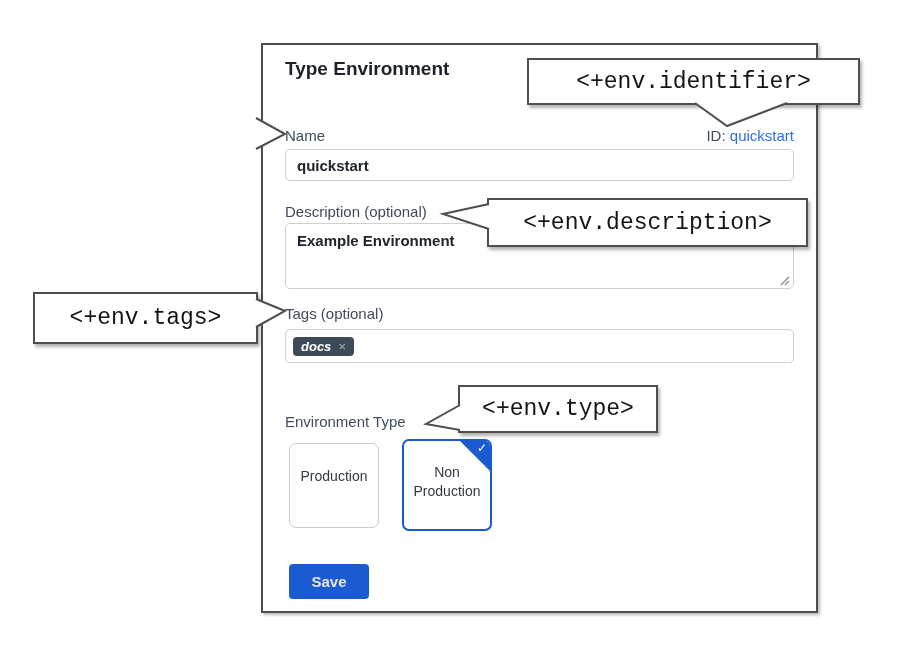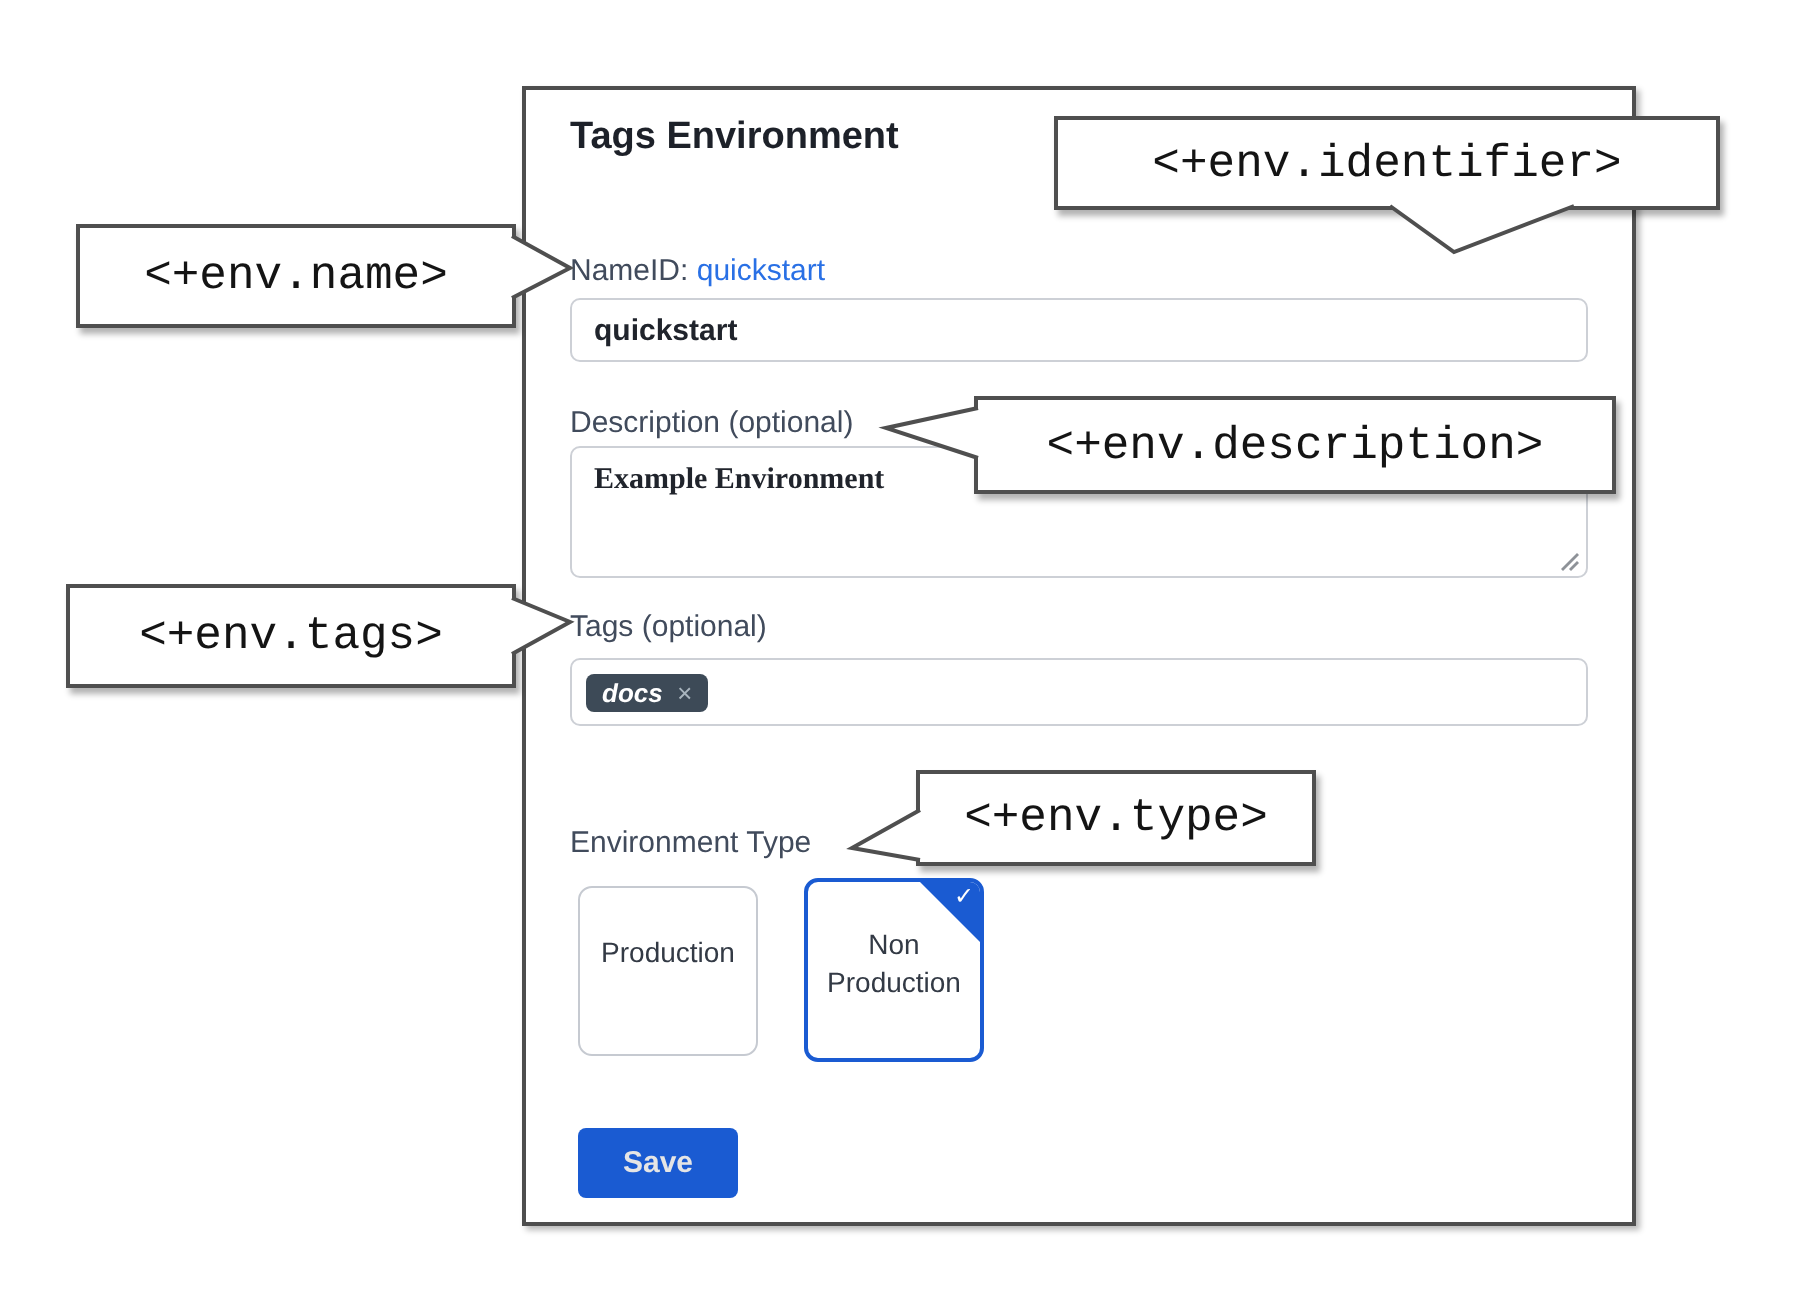--- a/index.html
+++ b/index.html
@@ -7,34 +7,34 @@
           font-family:"Liberation Sans",sans-serif;}
 
   
   .dialog{position:absolute;left:261px;top:43px;width:557px;height:570px;background:#fff;
           border:2px solid #4e4e4e;box-sizing:border-box;box-shadow:2px 2px 3px rgba(0,0,0,.28);z-index:1;}
   .dlg-title{position:absolute;left:22px;top:13px;font-size:19px;font-weight:700;color:#1d2129;}
 
   .field-label{font-size:15px;font-weight:500;color:#414b5c;}
 
   .name-row{position:absolute;left:22px;top:82px;width:509px;display:flex;
-            justify-content:flex-start;align-items:baseline;}
+            justify-content:space-between;align-items:baseline;}
   .id-wrap{font-size:15px;font-weight:500;}
   .id-prefix{color:#414b5c;}
   .id-link{color:#2970e5;cursor:pointer;}
 
   .text-input{position:absolute;left:22px;width:509px;height:32px;box-sizing:border-box;
               border:1px solid #cdd0d6;border-radius:5px;padding:0 11px;font-family:"Liberation Sans",sans-serif;
               font-size:15px;font-weight:600;color:#20242c;background:#fff;outline:none;}
   #name-input{top:104px;}
 
   .desc-label{position:absolute;left:22px;top:158px;}
   .desc-area{position:absolute;left:22px;top:178px;width:509px;height:66px;box-sizing:border-box;
              border:1px solid #cdd0d6;border-radius:5px;padding:8px 11px;resize:none;overflow:hidden;
-             font-family:Liberation Serif, serif;font-size:15px;font-weight:600;color:#20242c;outline:none;}
+             font-family:Liberation Sans, sans-serif;font-size:15px;font-weight:600;color:#20242c;outline:none;}
   .resize-grip{position:absolute;left:516px;top:230px;width:11px;height:11px;cursor:nwse-resize;}
 
   .tags-label{position:absolute;left:22px;top:260px;}
   .tags-input{position:absolute;left:22px;top:284px;width:509px;height:34px;box-sizing:border-box;
               border:1px solid #cdd0d6;border-radius:5px;display:flex;align-items:center;padding:0 7px;background:#fff;}
   .tag-chip{display:inline-flex;align-items:center;gap:7px;background:#3d4a57;color:#fff;
             font-size:13px;font-weight:700;padding:3px 8px;border-radius:4px;line-height:1;font-style:italic;}
   .tag-x{color:#a9b5be;font-weight:400;font-size:13px;cursor:pointer;}
 
   .type-label{position:absolute;left:22px;top:368px;}
@@ -62,21 +62,21 @@
   #co-type{left:458px;top:385px;width:200px;height:48px;}
 
   #tails{position:absolute;left:0;top:0;width:899px;height:646px;z-index:30;pointer-events:none;}
 </style>
 </head>
 <body>
 
 <div id="canvas">
 
   <div class="dialog">
-    <div class="dlg-title">Tags Environment</div>
+    <div class="dlg-title">Type Environment</div>
 
     <div class="name-row">
       <span class="field-label">Name</span>
       <span class="id-wrap">
         <span class="id-prefix">ID:</span>
         <span class="id-link">quickstart</span>
       </span>
     </div>
     <input id="name-input" class="text-input" type="text" value="quickstart" style="">
 
@@ -103,21 +103,20 @@
     <div class="card card-nonprod">
       <span>Non Production</span>
       <span class="corner-tri"></span>
       <span class="corner-check">✓</span>
     </div>
 
     <button class="save-btn">Save</button>
   </div>
 
   <div class="callout" id="co-identifier">&lt;+env.identifier&gt;</div>
-  <div class="callout" id="co-name">&lt;+env.name&gt;</div>
   <div class="callout" id="co-tags">&lt;+env.tags&gt;</div>
   <div class="callout" id="co-description">&lt;+env.description&gt;</div>
   <div class="callout" id="co-type">&lt;+env.type&gt;</div>
 
   <svg id="tails" viewBox="0 0 899 646">
     <path d="M695,103 L727,126 L787,103" fill="#ffffff" stroke="#4f4f4f" stroke-width="2"></path>
     <path d="M256,118 L285,134 L256,149" fill="#ffffff" stroke="#4f4f4f" stroke-width="2"></path>
     <path d="M489,204 L443,214 L489,229" fill="#ffffff" stroke="#4f4f4f" stroke-width="2"></path>
     <path d="M256,299 L285,311 L256,327" fill="#ffffff" stroke="#4f4f4f" stroke-width="2"></path>
     <path d="M460,405 L426,424 L460,430" fill="#ffffff" stroke="#4f4f4f" stroke-width="2"></path>

